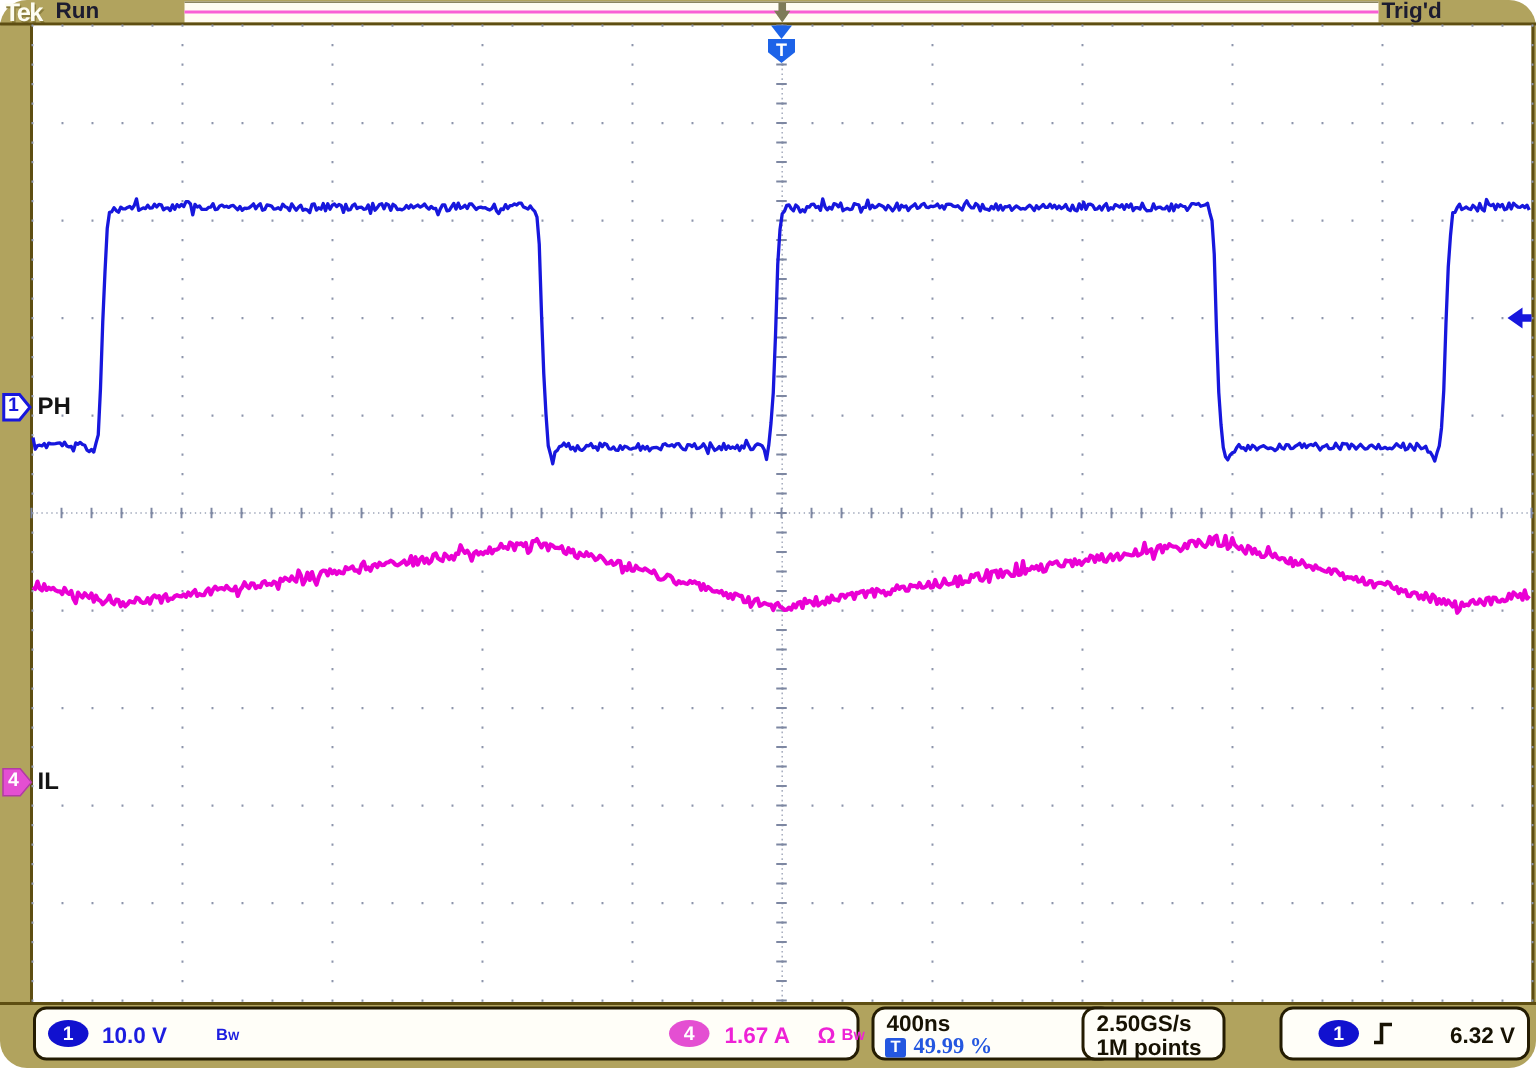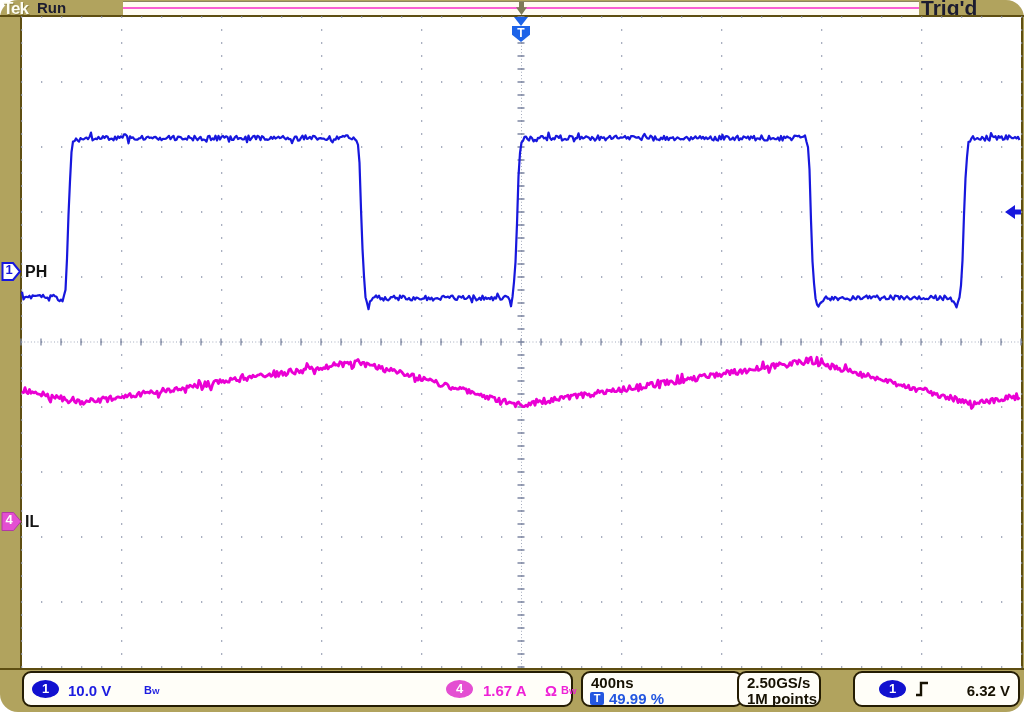--- a/index.html
+++ b/index.html
@@ -1,21 +1,21 @@
 <!DOCTYPE html>
 <html><head>
 <meta charset="utf-8">
 <style>
   html,body{margin:0;padding:0;}
   body{width:1024px;height:712px;overflow:hidden;font-family:"Liberation Sans","DejaVu Sans",sans-serif;}
   #bezel{position:absolute;left:0;top:0;width:1024px;height:712px;background:#b1a35e;border-radius:18px;}
   
   .tek-logo{position:absolute;left:3px;top:-1px;font-size:17px;font-weight:bold;color:#fdfdf2;letter-spacing:-1px;text-shadow:1px 1px 0 #8c7f3e;}
   .acq-status{position:absolute;left:37px;top:0;font-size:15px;font-weight:bold;color:#1c1c30;line-height:15px;}
-  .trig-status{position:absolute;left:921px;top:0;font-size:21px;font-weight:bold;color:#1c1c30;line-height:15px;}
+  .trig-status{position:absolute;left:921px;top:0;font-size:15px;font-weight:bold;color:#1c1c30;line-height:15px;}
   .record-strip{position:absolute;left:123px;top:1px;width:796px;height:13px;background:#fffcf2;border-top:1px solid #8a8460;}
   .record-line{position:absolute;left:0;top:5px;width:100%;height:2px;background:#f95fd4;}
   .trig-pos-marker{position:absolute;left:393px;top:0;width:11px;height:13px;background:#7e7b58;
      clip-path:polygon(27% 0,73% 0,73% 40%,100% 40%,50% 100%,0 40%,27% 40%);}
   .topline{position:absolute;left:0;top:15px;width:1024px;height:2px;background:#5e4e12;}
   .botline{position:absolute;left:0;top:668px;width:1024px;height:2px;background:#5e4e12;}
   .lside{position:absolute;left:20px;top:17px;width:2px;height:651px;background:#5e4e12;}
   .rside{position:absolute;left:1021px;top:17px;width:2px;height:651px;background:#5e4e12;}
   
   .screen{position:absolute;left:22px;top:17px;width:999px;height:651px;background:#ffffff;}
@@ -30,21 +30,21 @@
   .ch-marker svg{display:block;}
   .ch-marker .num{position:absolute;left:0;top:1px;width:16px;text-align:center;font-size:13px;font-weight:bold;}
   #ch1-marker{top:261px;} #ch1-marker .num{color:#1717dd;}
   #ch4-marker{top:511px;} #ch4-marker .num{color:#ffffff;}
   .ch-label{position:absolute;left:25px;height:20px;line-height:20px;font-size:16px;font-weight:bold;color:#141414;}
   #ch1-label{top:262px;} #ch4-label{top:512px;}
   
   .box{position:absolute;top:671px;height:36px;background:#fffef8;border:2px solid #241c02;border-radius:9px;box-sizing:border-box;}
   #box-ch{left:22px;width:551px;}
   #box-horiz{left:581px;width:162px;}
-  #box-acq{left:737px;width:84px;}
+  #box-acq{left:721px;width:96px;}
   #box-trig{left:853px;width:167px;}
   .badge{position:absolute;width:27px;height:18px;border-radius:50%;color:#fff;font-size:13px;font-weight:bold;text-align:center;line-height:18px;}
   .badge.blue{background:#1111cf;} .badge.pink{background:#e44fd2;}
   .ro{position:absolute;font-size:15px;font-weight:bold;white-space:nowrap;}
   .blue-t{color:#1d1de0;text-align:right;} .pink-t{color:#ee22d6;} .black-t{color:#171203;} .trigblue-t{color:#2457e0;}
   .bw{display:inline-block;font-size:8px;font-weight:bold;}
   .bw::first-letter{font-size:11px;}
   .t-icon{position:absolute;left:7px;top:19px;width:14px;height:13px;background:#2457e0;color:#fff;font-size:11px;font-weight:bold;text-align:center;line-height:13px;border-radius:2px;}
   .slope-icon{position:absolute;left:60px;top:8px;}
 </style>
@@ -101,21 +101,21 @@
     <span class="ro blue-t bw" style="left:120px;top:11px;">BW</span>
     <span class="badge pink" style="left:422px;top:7px;">4</span>
     <span class="ro pink-t" style="left:459px;top:9px;">1.67 A</span>
     <span class="ro pink-t" style="left:521px;top:9px;">Ω</span>
     <span class="ro pink-t bw" style="left:537px;top:11px;">BW</span>
   </div>
 
   <div class="box" id="box-horiz">
     <span class="ro black-t" style="left:8px;top:1px;">400ns</span>
     <span class="t-icon">T</span>
-    <span class="ro trigblue-t" style="left:26px;top:17px;">49.99 %</span>
+    <span class="ro trigblue-t" style="left:26px;top:17px;font-family:Liberation Serif, serif;">49.99 %</span>
   </div>
 
   <div class="box" id="box-acq">
     <span class="ro black-t" style="left:8px;top:1px;">2.50GS/s</span>
     <span class="ro black-t" style="left:8px;top:17px;">1M points</span>
   </div>
 
   <div class="box" id="box-trig">
     <span class="badge blue" style="left:24px;top:7px;">1</span>
     <svg class="slope-icon" width="15" height="16" viewBox="0 0 15 16">

